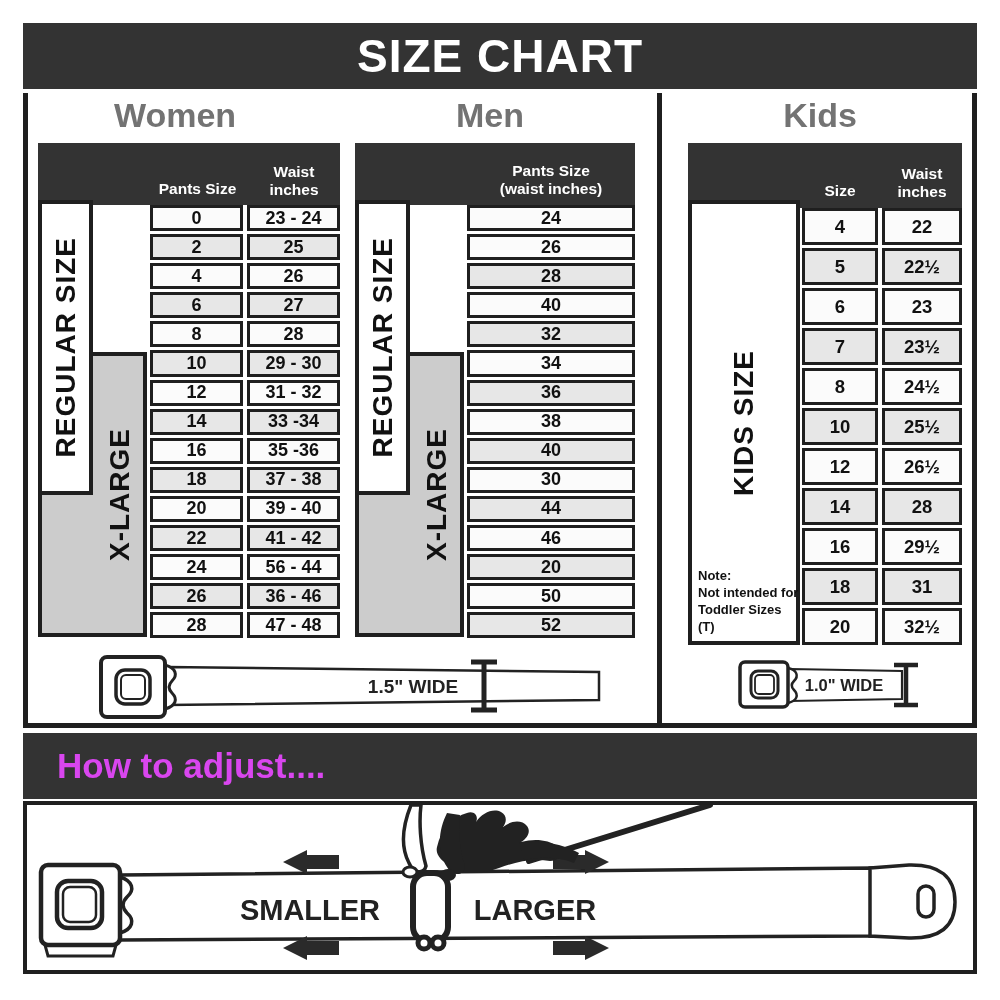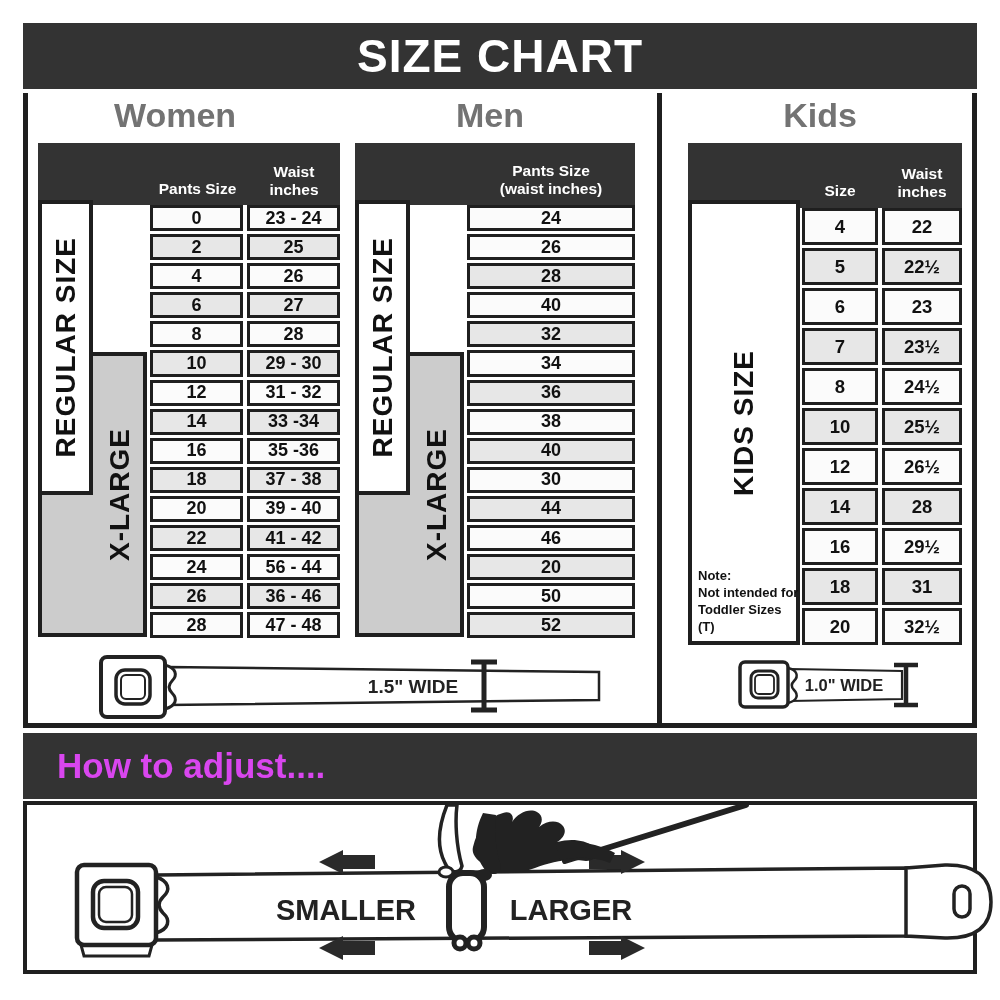--- a/index.html
+++ b/index.html
@@ -64,21 +64,21 @@
   .c2{flex:1;}
   .c-full{flex:1;}
 
   
   .belt1{left:83px;top:648px;width:520px;height:80px;}
   .belt2{left:728px;top:651px;width:200px;height:62px;}
 
   
   .adjust-bar{left:23px;top:733px;width:954px;height:66px;background:#333;color:#d946ef;
               display:flex;align-items:center;padding-left:34px;box-sizing:border-box;font-size:35px;}
-  .illus{left:23px;top:801px;width:954px;height:173px;border:4px solid #1f1f1f;box-sizing:border-box;background:#fff;padding-left:36px;}
+  .illus{left:23px;top:801px;width:954px;height:173px;border:4px solid #1f1f1f;box-sizing:border-box;background:#fff;}
 
   svg text{font-family:"Liberation Sans",sans-serif;font-weight:bold;fill:#222;}
 </style>
 </head>
 <body>
 
 <div class="page">
 
   <div class="abs title-bar">
     <span>SIZE CHART</span>

